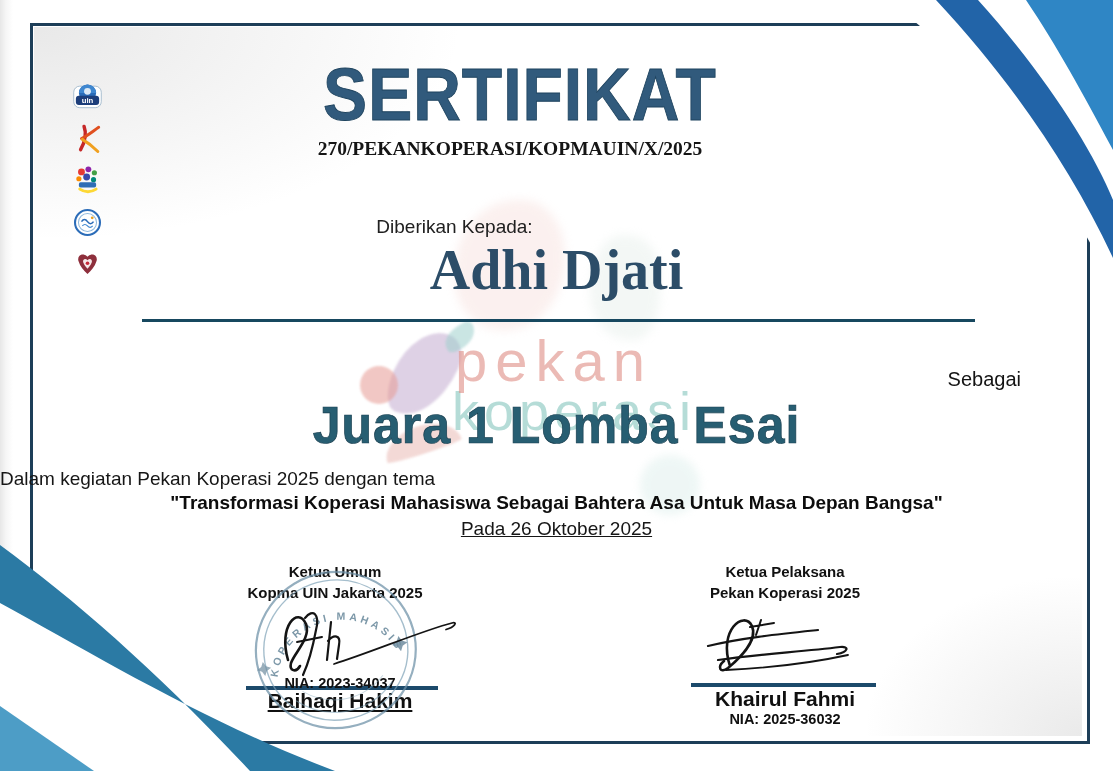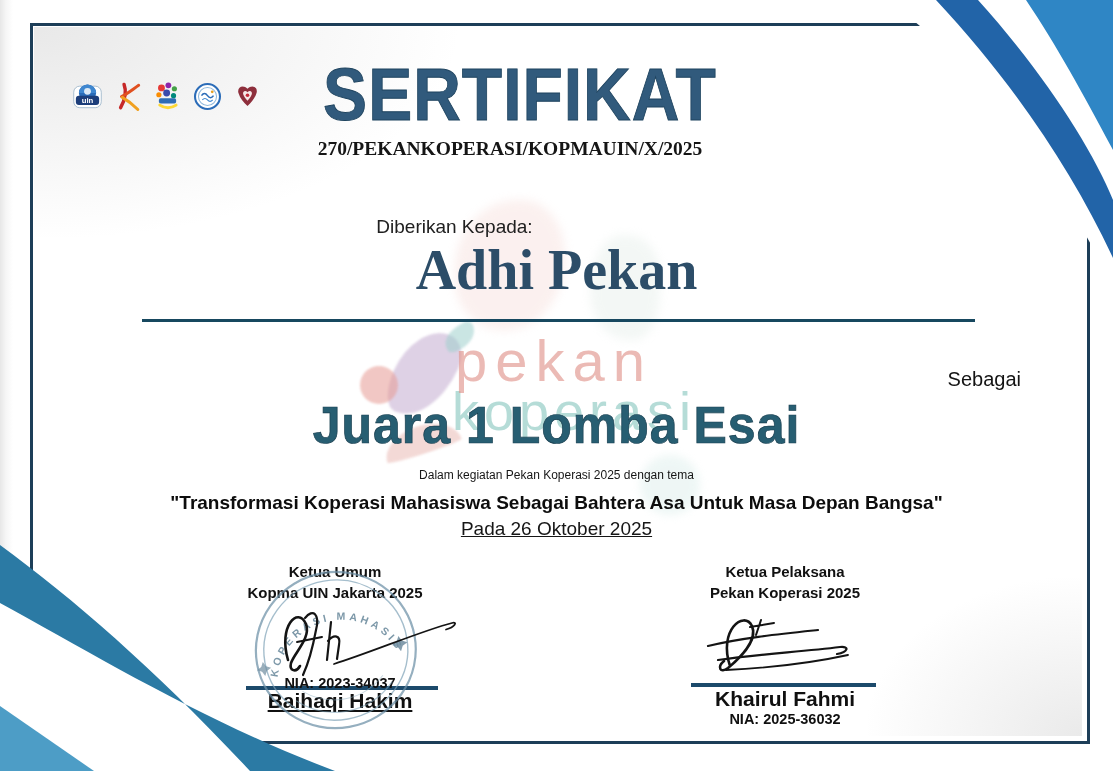--- a/index.html
+++ b/index.html
@@ -11,40 +11,40 @@
   .frame{position:absolute;left:30px;top:23px;width:1054px;height:715px;
          border:3px solid #1d3e58;z-index:2;}
   
   .shade-tl{position:absolute;left:34px;top:27px;width:430px;height:215px;z-index:1;
             background:radial-gradient(ellipse at 0% 0%,rgba(185,185,185,.32),rgba(185,185,185,0) 70%);}
   .shade-br{position:absolute;left:868px;top:578px;width:214px;height:158px;z-index:1;
             background:radial-gradient(ellipse at 100% 100%,rgba(200,200,200,.38),rgba(200,200,200,0) 72%);}
   
   .swoosh{position:absolute;left:0;top:0;z-index:5;pointer-events:none;}
   
-  .logos{position:absolute;left:72px;top:80px;display:flex;gap:9px;z-index:4;}
+  .logos{position:absolute;left:72px;top:80px;display:flex;gap:9px;z-index:4;flex-direction:column;}
   .logo{width:31px;height:33px;display:block;}
   
   .title{position:absolute;left:0;top:52px;width:1040px;text-align:center;z-index:4;
          font-size:66px;font-weight:bold;letter-spacing:1px;color:#315a7c;
          -webkit-text-stroke:0.8px #1f445f;transform:scaleY(1.12);transform-origin:top center;}
   .number{position:absolute;left:0;top:138px;width:1020px;text-align:center;z-index:4;
           font-size:19.5px;font-weight:bold;color:#151515;font-family:Liberation Serif, serif;}
   .given{position:absolute;left:0;top:216px;width:909px;text-align:center;z-index:4;
          font-size:19px;color:#202020;}
   .name{position:absolute;left:0;top:238px;width:1113px;text-align:center;z-index:4;
         font-family:"Liberation Serif", serif;font-weight:bold;font-size:56px;color:#2c4d68;}
   .rule{position:absolute;left:142px;top:319px;width:833px;height:3px;background:#17485f;z-index:4;}
   .sebagai{position:absolute;left:0;top:368px;width:999px;text-align:right;z-index:4;
            font-size:20px;color:#141414;margin-left:22px;}
   .award{position:absolute;left:0;top:395px;width:1113px;text-align:center;z-index:4;
          font-size:50px;font-weight:bold;color:#275e72;-webkit-text-stroke:0.7px #1b4152;
          transform:scaleY(1.05);transform-origin:top center;letter-spacing:1px;}
-  .event-line{position:absolute;left:0;top:468px;width:1113px;text-align:center;z-index:4;
-              font-size:12px;color:#161616;}
+  .event-line{position:absolute;left:0;top:468px;width:1113px;z-index:4;
+              font-size:19px;color:#161616;}
   .theme-line{position:absolute;left:0;top:492px;width:1113px;text-align:center;z-index:4;
               font-size:19px;font-weight:bold;color:#0d0d0d;}
   .date-line{position:absolute;left:0;top:518px;width:1113px;text-align:center;z-index:4;
              font-size:19px;color:#161616;text-decoration:underline;}
   
   .wm{position:absolute;z-index:1;}
   .wm-pekan{left:455px;top:327px;font-size:58px;letter-spacing:8px;color:#e09188;opacity:.62;}
   .wm-koperasi{left:452px;top:380px;font-size:54px;letter-spacing:5px;color:#a9d6d1;opacity:.85;}
   .wm-shape{position:absolute;z-index:1;pointer-events:none;}
   
@@ -129,21 +129,21 @@
       <path d="M 18,9 C 13,3.5 5.5,7 7.5,14 C 9.5,20.5 13.5,25 18,29 C 22.5,25 26.5,20.5 28.5,14 C 30.5,7 23,3.5 18,9 Z" fill="#8e2f3c"></path>
       <path d="M 18,13 C 15.5,10 12,12 13,15.5 C 14,18.6 16,20.8 18,22.8 C 20,20.8 22,18.6 23,15.5 C 24,12 20.5,10 18,13 Z" fill="#f6e8e8"></path>
       <circle cx="18" cy="16.6" r="2.1" fill="#c62838"></circle>
     </svg>
   </div>
 
   <div class="title">SERTIFIKAT</div>
   <div class="number">270/PEKANKOPERASI/KOPMAUIN/X/2025</div>
 
   <div class="given">Diberikan Kepada:</div>
-  <div class="name">Adhi Pekan</div>
+  <div class="name">Adhi Djati</div>
   <div class="rule"></div>
 
   <div class="sebagai">Sebagai</div>
   <div class="award">Juara 1 Lomba Esai</div>
   <div class="event-line">Dalam kegiatan Pekan Koperasi 2025 dengan tema</div>
   <div class="theme-line">"Transformasi Koperasi Mahasiswa Sebagai Bahtera Asa Untuk Masa Depan Bangsa"</div>
   <div class="date-line">Pada 26 Oktober 2025</div>
 
   <div class="role role-left">
     <div>Ketua Umum</div>

